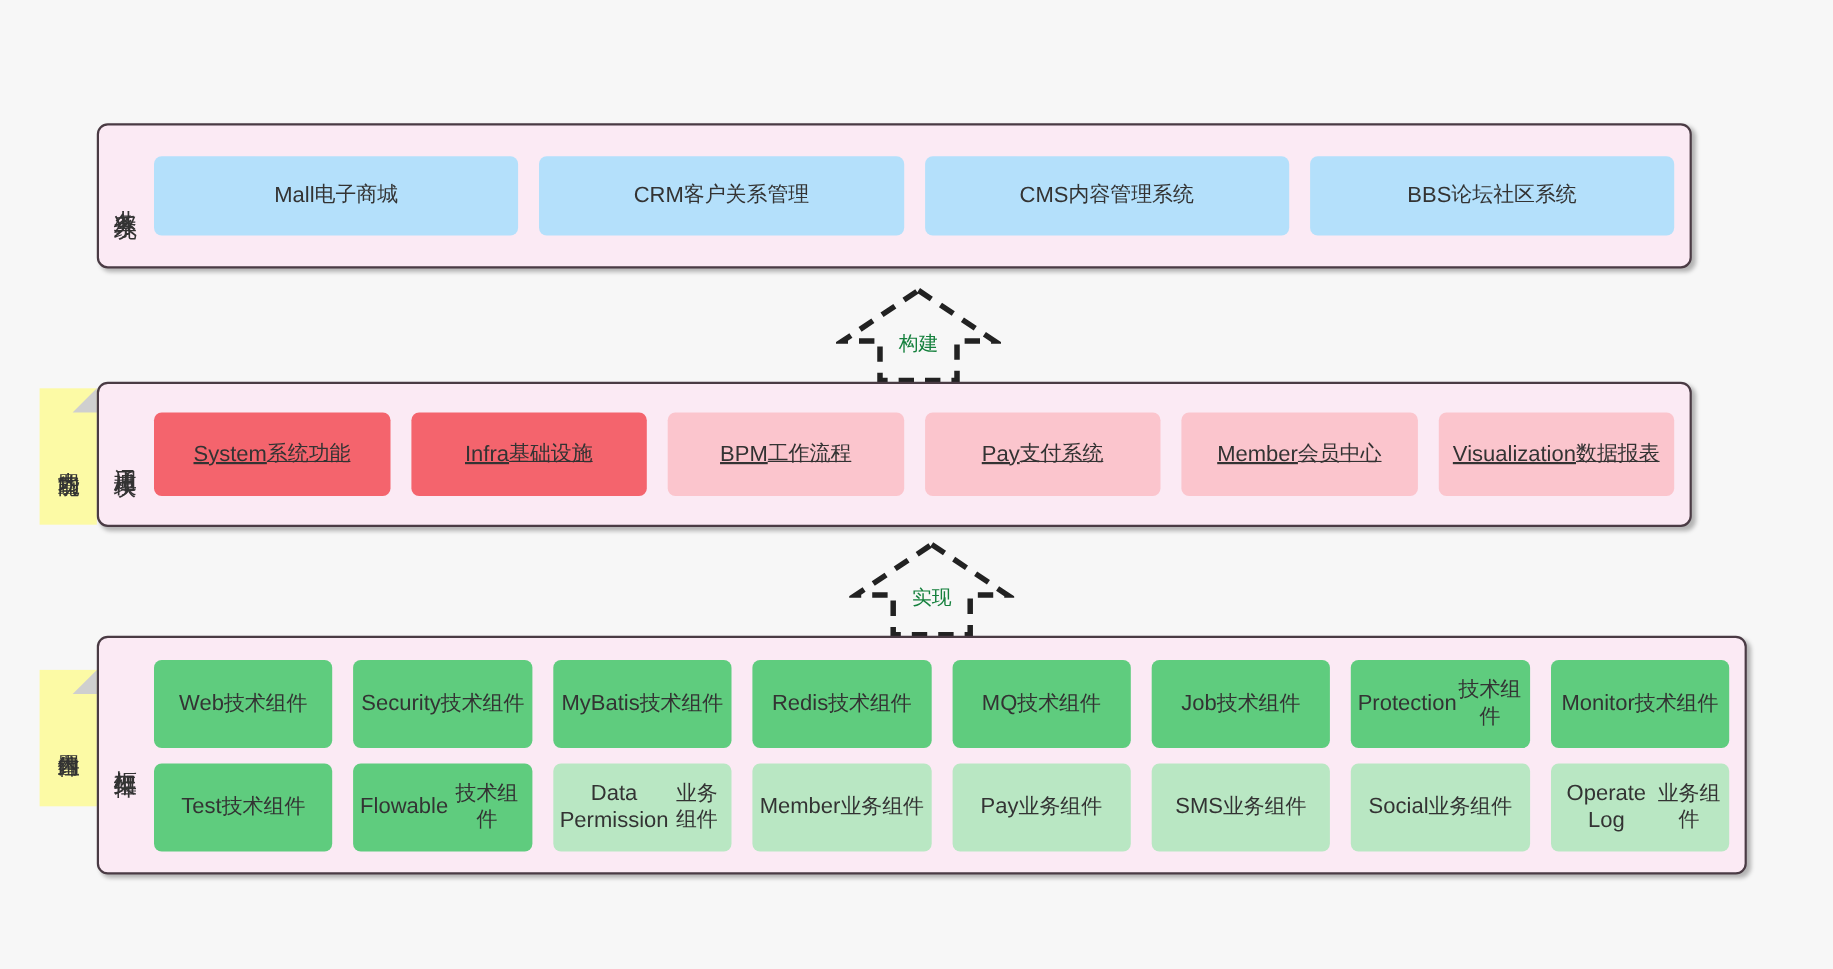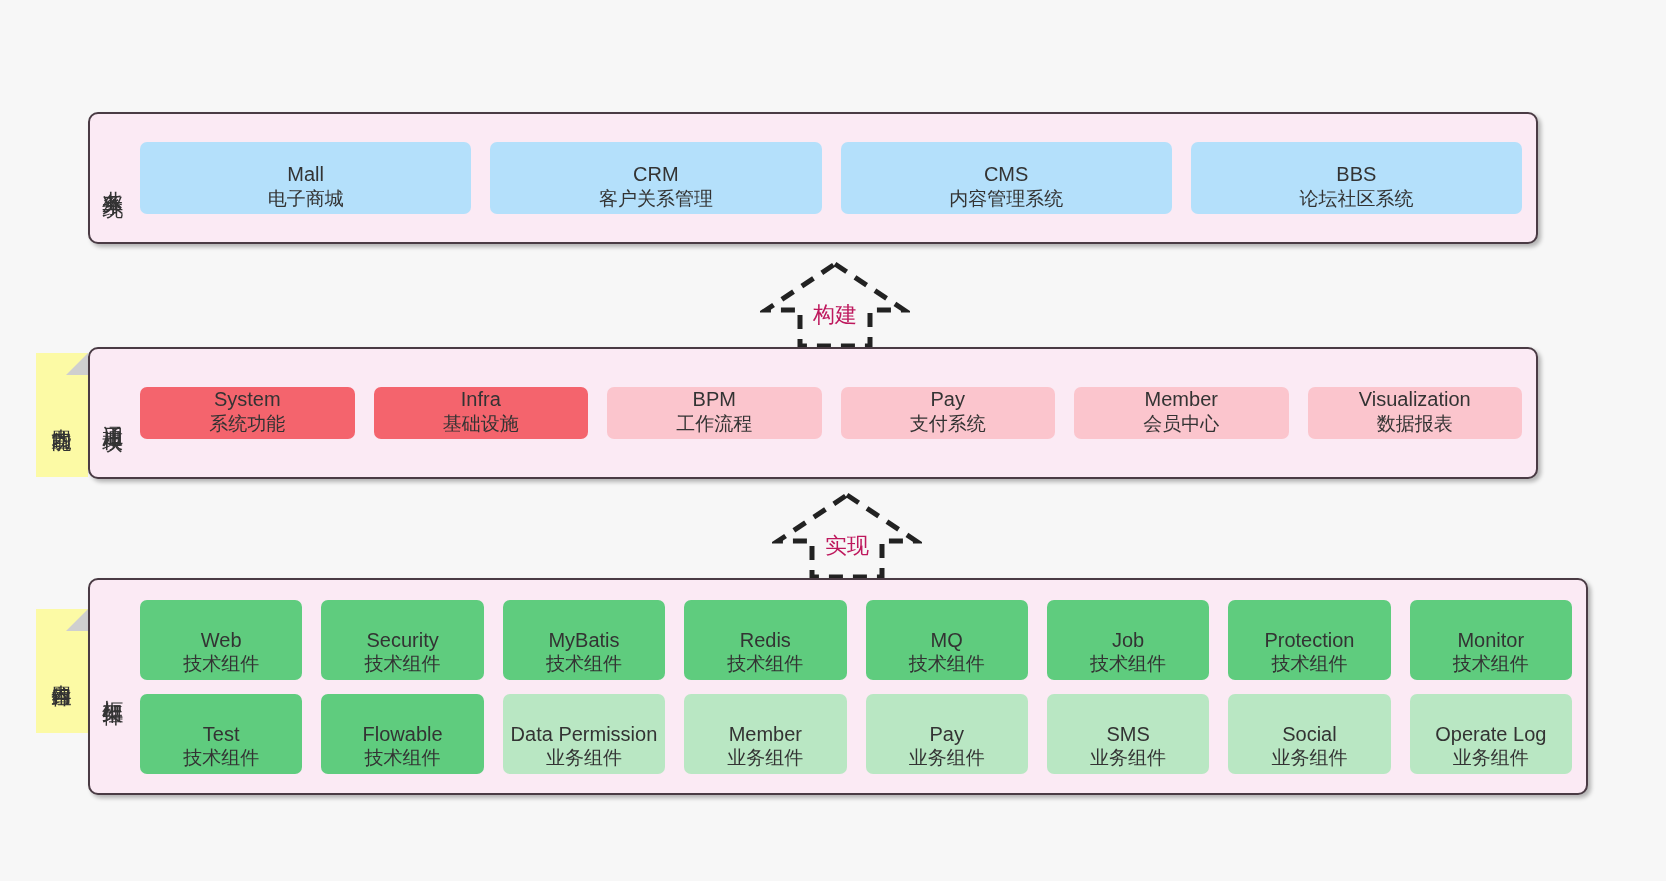--- a/index.html
+++ b/index.html
@@ -52,44 +52,43 @@
   }
   .row {
     display: flex;
     gap: 19px;
     align-items: stretch;
   }
   .cell {
     flex: 1 1 0;
     border-radius: 7px;
     display: flex;
-    flex-direction: column;
     align-items: center;
-    justify-content: flex-end;
+    justify-content: center;
     text-align: center;
     line-height: 1.22;
     box-sizing: border-box;
     padding: 4px 6px;
   }
   .cell .t1 { font-size: 20px; }
   .cell .t2 { font-size: 19px; }
 
   
   .c-blue       { background: #b4e0fb; }
   .c-red        { background: #f4646d; }
   .c-pink       { background: #fbc5cd; }
   .c-green      { background: #5fcc7e; }
   .c-lightgreen { background: #b9e7c3; }
 
   
   #layer-business { left: 88px;  top: 112px; width: 1450px; height: 132px; }
   #layer-business .cell { height: 72px; }
 
   #layer-common   { left: 88px;  top: 347px; width: 1450px; height: 132px; }
-  #layer-common .cell { height: 52px; }
+  #layer-common .cell { height: 76px; text-decoration: underline; }
 
   #layer-framework{ left: 88px;  top: 578px; width: 1500px; height: 217px; }
   #layer-framework .cell { height: 80px; }
 
   
   .note {
     position: absolute;
     width: 52px;
     background: #fcfaa5;
     box-sizing: border-box;
@@ -121,22 +120,22 @@
     position: absolute;
     width: 150px;
     height: 92px;
   }
   .arrow svg { display: block; width: 100%; height: 100%; }
   .arrow-label {
     position: absolute;
     left: 0; right: 0;
     top: 42px;
     text-align: center;
-    font-size: 22px;
-    color: #be185d;
+    font-size: 18px;
+    color: #15803d;
     user-select: none;
     pointer-events: none;
   }
   #arrow-build  { left: 760px; top: 258px; }
   #arrow-impl   { left: 772px; top: 489px; }
 </style>
 </head>
 <body>
 
 <div class="layer" id="layer-business">

